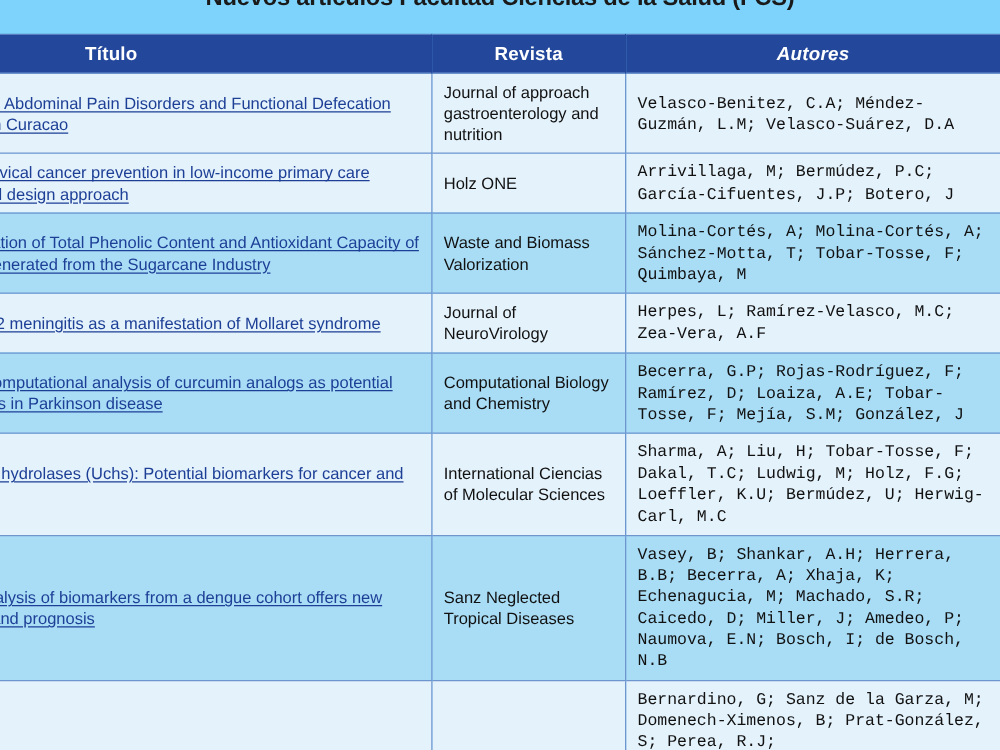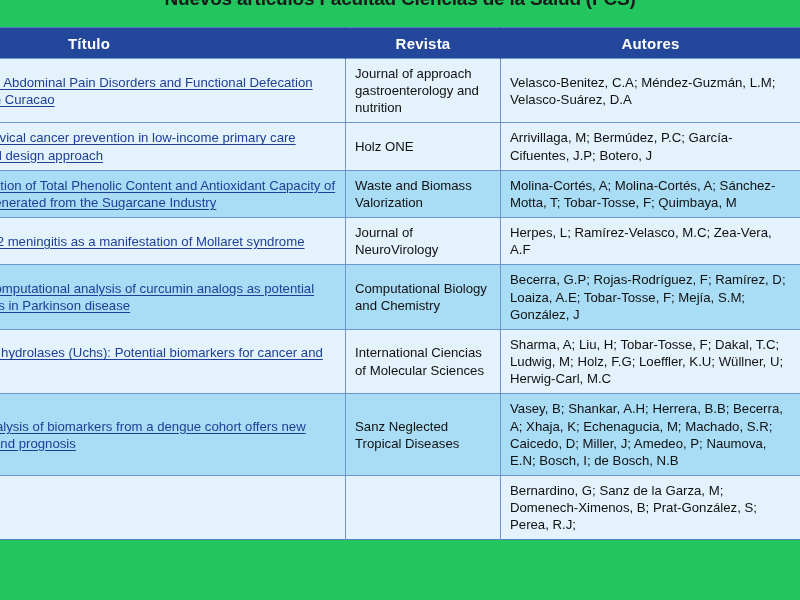--- a/index.html
+++ b/index.html
@@ -10,21 +10,21 @@
     overflow: hidden;
     background: #ffffff;
     font-family: "Liberation Sans", sans-serif;
   }
 
   #page {
     position: relative;
     width: 800px;
     height: 600px;
     overflow: hidden;
-    background: #22c55e;
+    background: #7dd3fc;
   }
 
   
   .page-heading {
     position: absolute;
     top: -14px;
     left: 0;
     width: 800px;
     height: 26px;
     line-height: 26px;
@@ -59,21 +59,21 @@
     background: #23479b;
     color: #ffffff;
     font-size: 15px;
     font-weight: bold;
     text-align: center;
     height: 30px;
     padding: 0 6px;
     border-right: 1px solid #23479b;
     letter-spacing: 0.2px;
   }
-  thead th:last-child { border-right: none; }
+  thead th:last-child { border-right: none; font-style: italic; }
 
   tbody td {
     vertical-align: middle;
     font-size: 13.2px;
     line-height: 1.30;
     padding: 6px 9px;
     border: 1px solid #6f95cf;
     color: #1a1a1a;
   }
 
@@ -81,21 +81,21 @@
   tbody tr.row-dark  td { background: #a9ddf6; }
 
   td.titulo {
     color: #1d3f96;
     text-decoration: underline;
     text-underline-offset: 2px;
     font-weight: normal;
   }
 
   td.revista { color: #111111; }
-  td.autores { color: #111111; }
+  td.autores { color: #111111; font-family: Liberation Mono, monospace; }
 
   
   tbody tr.partial td { border-bottom: none; }
 </style>
 </head>
 <body>
 
 <div id="page">
 
   <div class="page-heading">Nuevos artículos Facultad Ciencias de la Salud (FCS)</div>
@@ -142,21 +142,21 @@
 
         <tr class="row-dark">
           <td class="titulo">Structural and functional computational analysis of curcumin analogs as potential neuroprotective compounds in Parkinson disease</td>
           <td class="revista">Computational Biology and Chemistry</td>
           <td class="autores">Becerra, G.P; Rojas-Rodríguez, F; Ramírez, D; Loaiza, A.E; Tobar-Tosse, F; Mejía, S.M; González, J</td>
         </tr>
 
         <tr class="row-light">
           <td class="titulo">Ubiquitin carboxyl-terminal hydrolases (Uchs): Potential biomarkers for cancer and neurodegeneration</td>
           <td class="revista">International Ciencias of Molecular Sciences</td>
-          <td class="autores">Sharma, A; Liu, H; Tobar-Tosse, F; Dakal, T.C; Ludwig, M; Holz, F.G; Loeffler, K.U; Wüllner, U; Herwig-Carl, M.C</td>
+          <td class="autores">Sharma, A; Liu, H; Tobar-Tosse, F; Dakal, T.C; Ludwig, M; Holz, F.G; Loeffler, K.U; Bermúdez, U; Herwig-Carl, M.C</td>
         </tr>
 
         <tr class="row-dark">
           <td class="titulo">Multivariate time-series analysis of biomarkers from a dengue cohort offers new approaches for diagnosis and prognosis</td>
           <td class="revista">Sanz Neglected Tropical Diseases</td>
           <td class="autores">Vasey, B; Shankar, A.H; Herrera, B.B; Becerra, A; Xhaja, K; Echenagucia, M; Machado, S.R; Caicedo, D; Miller, J; Amedeo, P; Naumova, E.N; Bosch, I; de Bosch, N.B</td>
         </tr>
 
         <tr class="row-light partial">
           <td class="titulo"></td>

